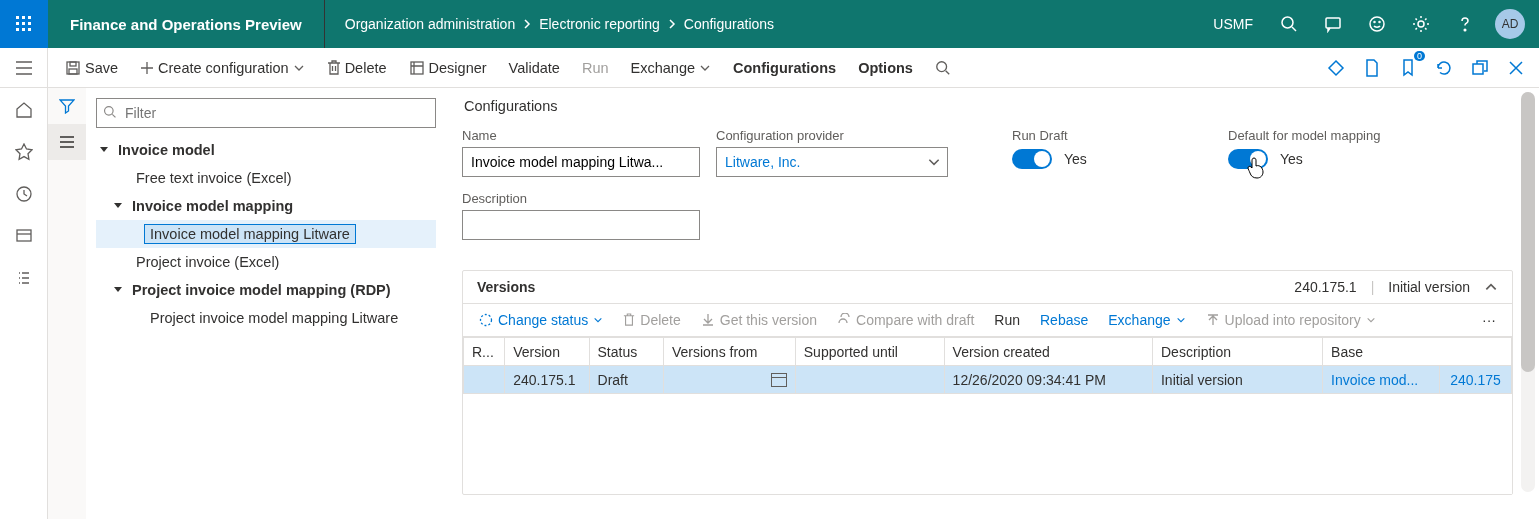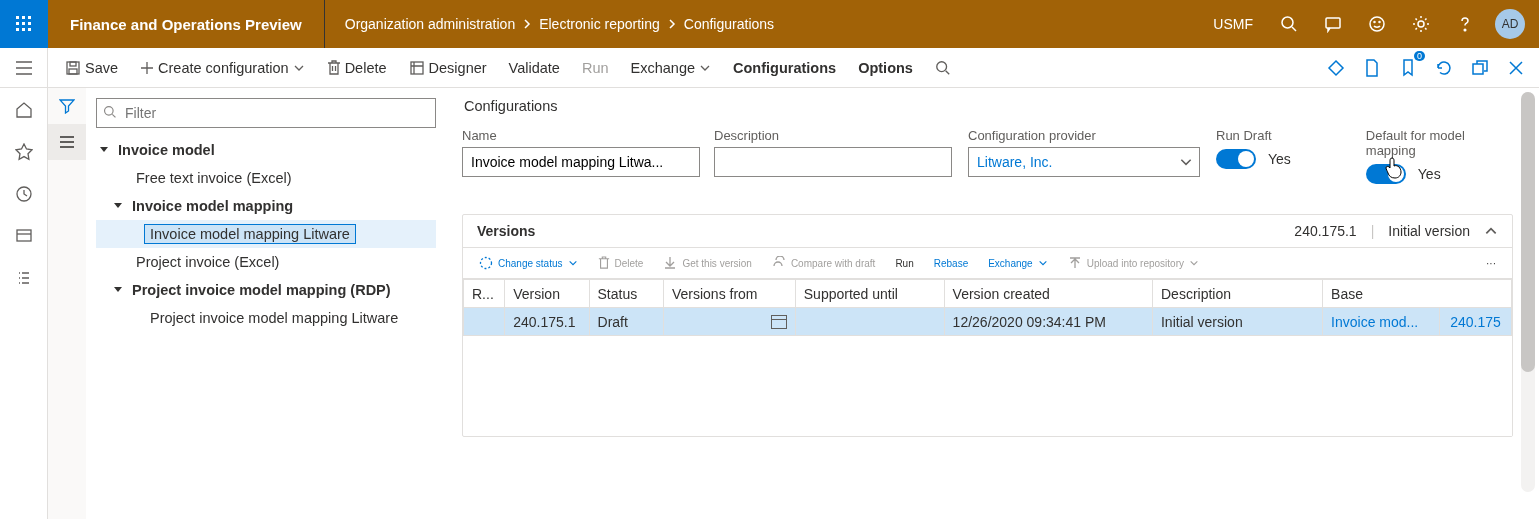--- a/index.html
+++ b/index.html
@@ -1,18 +1,18 @@
 <!DOCTYPE html>
 <html><head>
 <meta charset="utf-8">
 <style>
   * { box-sizing: border-box; font-family: "Segoe UI", Arial, sans-serif; }
   body { margin:0; padding:0; width:1539px; height:519px; overflow:hidden; font-size:14px; color:#323130; background:#fff;}
   
-  .topbar { display:flex; align-items:center; background:#a16207; color:#fff; height:48px; }
+  .topbar { display:flex; align-items:center; background:#0f766e; color:#fff; height:48px; }
   .waffle { width:48px; height:48px; display:flex; align-items:center; justify-content:center; background:#0078d4; }
   .waffle svg { fill:#fff; }
   .appname { font-weight:600; padding:0 22px; font-size:15px; height:48px; display:flex; align-items:center; border-right:1px solid #333;}
   .breadcrumbs { display:flex; align-items:center; gap:6px; padding-left:20px; font-size:14px; flex:1;}
   .breadcrumbs span { color:#fff; }
   .breadcrumbs .sep { color:#fff; }
   .top-right { display:flex; align-items:center; gap:0; padding-right:6px;}
   .top-right .le { padding:0 14px; height:48px; display:flex; align-items:center; }
   .top-right .iconbtn { width:44px; height:48px; display:flex; align-items:center; justify-content:center; }
   .top-right .iconbtn svg { stroke:#fff; fill:none;}
@@ -65,21 +65,21 @@
   .selin .chev { position:absolute; right:6px; top:7px;}
   .toggle { width:40px; height:20px; border-radius:10px; background:#0078d4; position:relative;}
   .toggle .knob { position:absolute; right:2px; top:2px; width:16px; height:16px; background:#fff; border-radius:50%;}
   .togglewrap { display:flex; align-items:center; gap:12px; padding-top:2px;}
   .togglewrap .yes{ font-size:14px;}
   
   .versions { margin-top:30px; border:1px solid #e1dfdd; border-radius:2px;}
   .vhead { display:flex; align-items:center; padding:8px 14px; border-bottom:1px solid #e1dfdd;}
   .vhead .vt { font-weight:600; flex:1;}
   .vhead .vr { display:flex; align-items:center; gap:14px; font-size:14px; color:#323130;}
-  .vtoolbar { display:flex; align-items:center; gap:0; padding:4px 6px; border-bottom:1px solid #e1dfdd; font-size:10px;}
+  .vtoolbar { display:flex; align-items:center; gap:0; padding:4px 6px; border-bottom:1px solid #e1dfdd; font-size:14px;}
   .vtb { display:flex; align-items:center; gap:5px; padding:4px 10px; color:#a19f9d; white-space:nowrap;}
   .vtb.en { color:#0078d4;}
   .vtb.enb { color:#323130;}
   .vtb svg { stroke:currentColor; fill:none;}
   .vtable { width:100%; border-collapse:collapse; font-size:14px;}
   .vtable th { text-align:left; font-weight:400; color:#323130; border:1px solid #e1dfdd; padding:5px 8px; background:#fff; height:28px;}
   .vtable td { border:1px solid #e1dfdd; padding:5px 8px; background:#cce4f7; height:28px;}
   .vtable td.link { color:#0078d4; background:#cce4f7;}
   .vtable .rowpad td { height:100px; background:#fff; border:none;}
   .calic { width:16px; height:14px; border:1px solid #605e5c; position:relative; display:inline-block; vertical-align:middle; float:right;}
@@ -343,42 +343,42 @@
     </div>
   </div>
 
   <div class="content">
     <div class="scrolltrack">
         <div class="scrollthumb"></div>
       </div>
     <div class="section-title">Configurations</div>
 
     <div class="fieldsrow">
-      <div style="display:flex;gap:14px;">
+      <div style="display:flex;flex-direction:column;gap:14px;">
         <div class="fieldgrp" style="width:238px;">
           <label>Name</label>
           <input class="txtin" value="Invoice model mapping Litwa..." style="">
         </div>
         <div class="fieldgrp" style="width:238px;">
           <label>Description</label>
           <input class="txtin" value="" style="">
         </div>
       </div>
       <div style="display:flex;flex-direction:column;gap:14px;">
         <div class="fieldgrp" style="width:232px;">
           <label>Configuration provider</label>
           <div class="selin">
             <span>Litware, Inc.</span>
             <svg class="chev" width="14" height="14" viewBox="0 0 12 12" stroke="#605e5c" fill="none" stroke-width="1.3">
                 <path d="M2 4l4 4 4-4"></path>
               </svg>
           </div>
         </div>
       </div>
-      <div class="fieldgrp" style="width:200px;">
+      <div class="fieldgrp" style="width:200px;margin-left:48px;">
         <label>Run Draft</label>
         <div class="togglewrap">
           <div class="toggle">
               <div class="knob"></div>
             </div>
           <span class="yes">Yes</span>
         </div>
       </div>
       <div class="fieldgrp" style="width:220px;position:relative;">
         <label>Default for model mapping</label>

